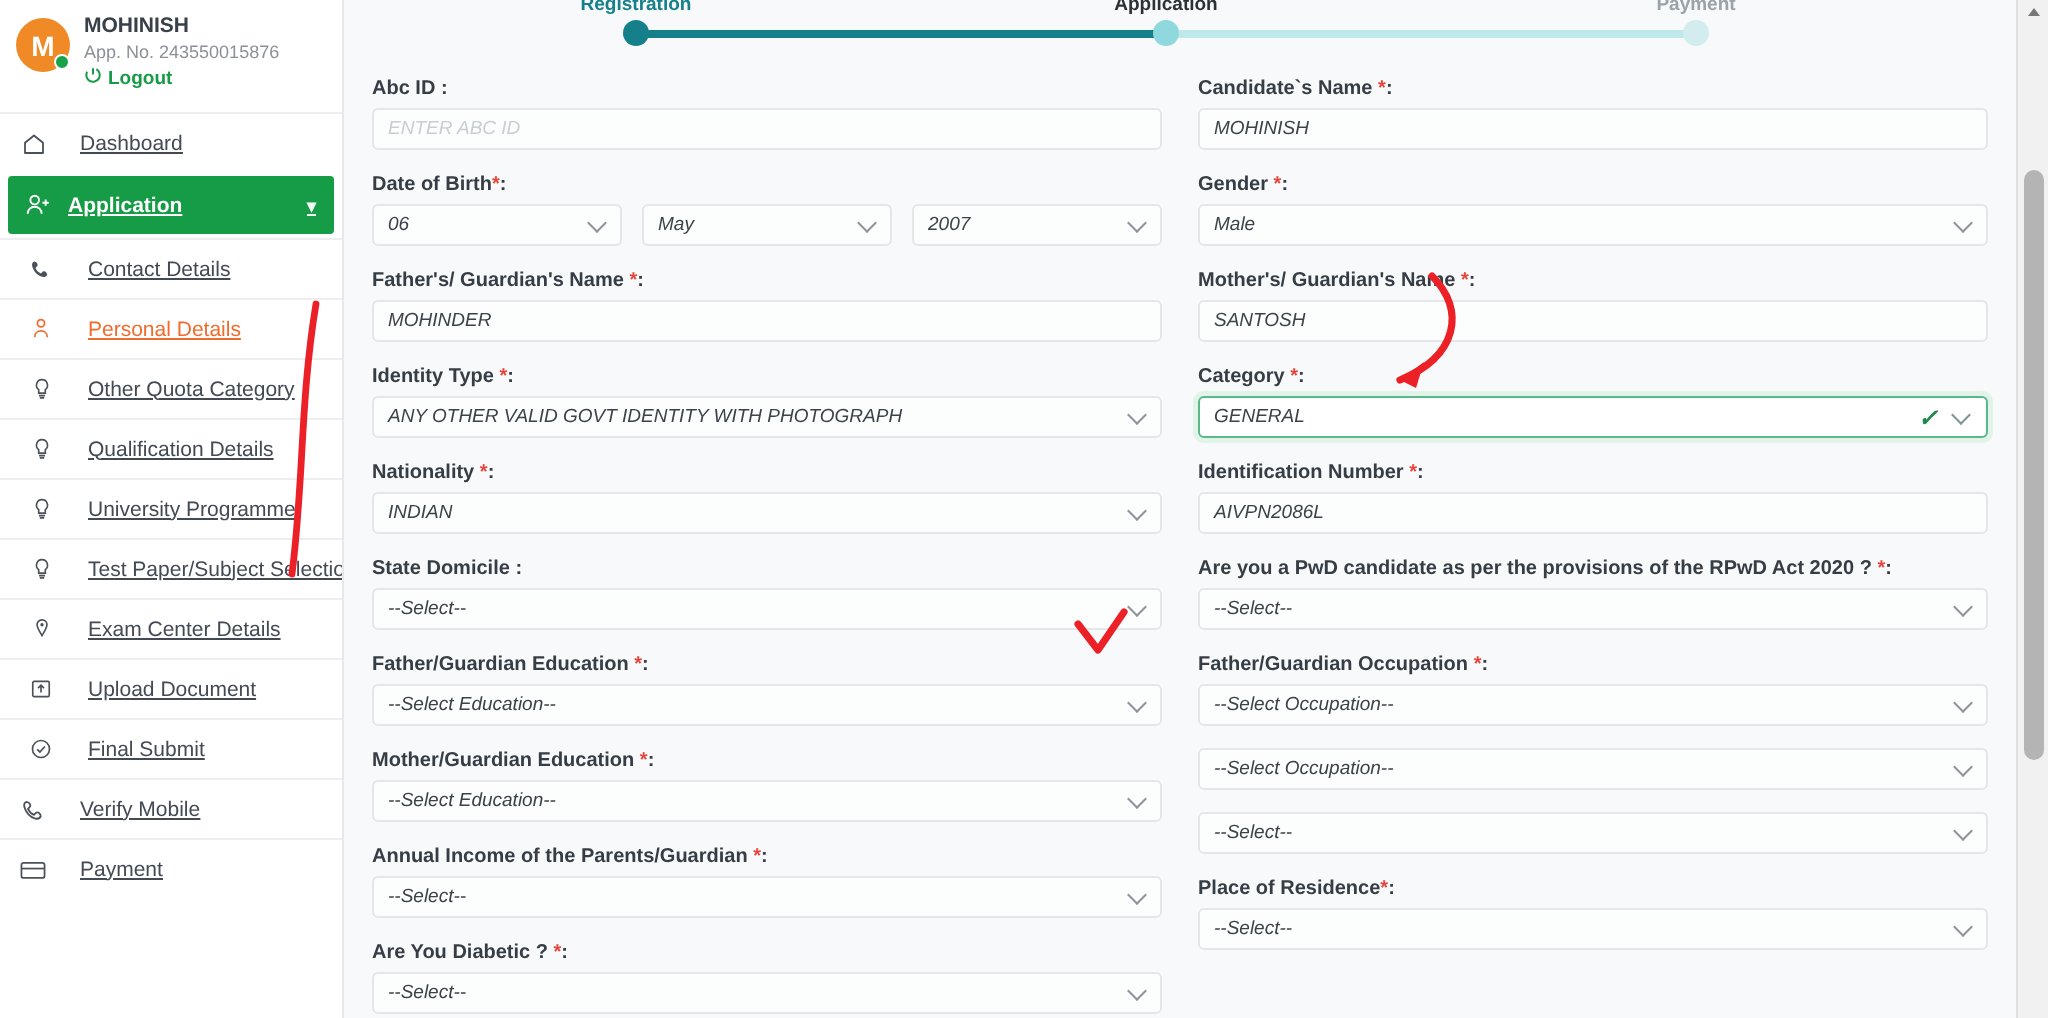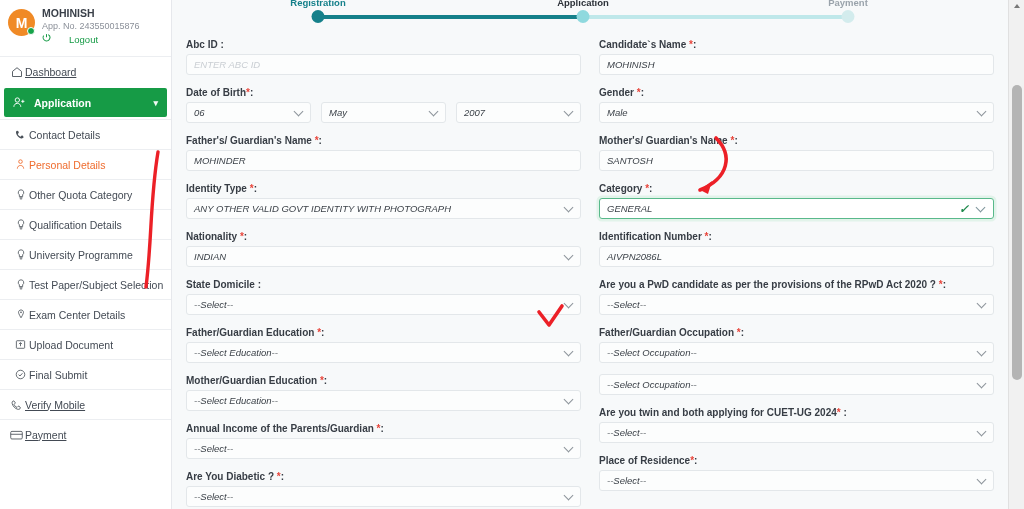--- a/index.html
+++ b/index.html
@@ -28,30 +28,30 @@
     display:flex; align-items:center; justify-content:center;
     position: relative; flex:0 0 27px; margin-top:2px;
   }
   .avatar::after{
     content:""; position:absolute; right:0px; bottom:1px;
     width:6px; height:6px; border-radius:50%;
     background:#16a34a; border:1px solid #fff;
   }
   .pname { font-size: 10.5px; font-weight: bold; color:#3a4049; line-height:13px; }
   .pappno { font-size: 9px; color:#8b9099; line-height:13px; white-space:nowrap; }
-  .logout { font-size: 9.5px; color:#169b46; font-weight:normal; line-height:13px; display:flex; align-items:flex-start; gap:18px; cursor:pointer;}
+  .logout { font-size: 9.5px; color:#169b46; font-weight:bold; line-height:13px; display:flex; align-items:flex-start; gap:3px; cursor:pointer;}
   .logout svg { display:block; }
 
   .navlist { margin-top: 4px; }
   .navitem {
-    display:flex; align-items:center; gap:2px;
+    display:flex; align-items:center; gap:17px;
     height: 30px; padding: 0 10px;
     font-size: 10.5px; color:#434a54;
     border-top: 1px solid #eceef1;
-    cursor: pointer; white-space: nowrap;
+    cursor: pointer; white-space: nowrap; text-decoration: underline;
   }
   .navitem .ic { width:13px; display:flex; justify-content:center; align-items:center; flex:0 0 13px;}
   .navitem.underline span.lbl { text-decoration: underline; }
   .navitem.active-green {
     background: #169b46; color:#ffffff; font-weight:bold;
     border:none; height:29px; margin: 2px 4px 2px 4px;
     border-radius: 2px; padding: 0 9px; justify-content:space-between;
   }
   .navitem.active-green .left { display:flex; align-items:center; gap:8px; }
   .navitem.current { color:#ef6c2e; }
@@ -394,21 +394,20 @@
           <div class="field">
             <div class="flabel"><span>Father/Guardian Occupation</span> <span class="req">*</span>:</div>
             <div class="ctl sel">--Select Occupation--</div>
           </div>
 
           <div class="field">
             <div class="ctl sel">--Select Occupation--</div>
           </div>
 
           <div class="field">
-            <div class="flabel"><span>Are you twin and both applying for CUET-UG 2024</span><span class="req">*</span> :</div>
             <div class="ctl sel">--Select--</div>
           </div>
 
           <div class="field">
             <div class="flabel"><span>Place of Residence</span><span class="req">*</span>:</div>
             <div class="ctl sel">--Select--</div>
           </div>
 
         </div>
       </div>

